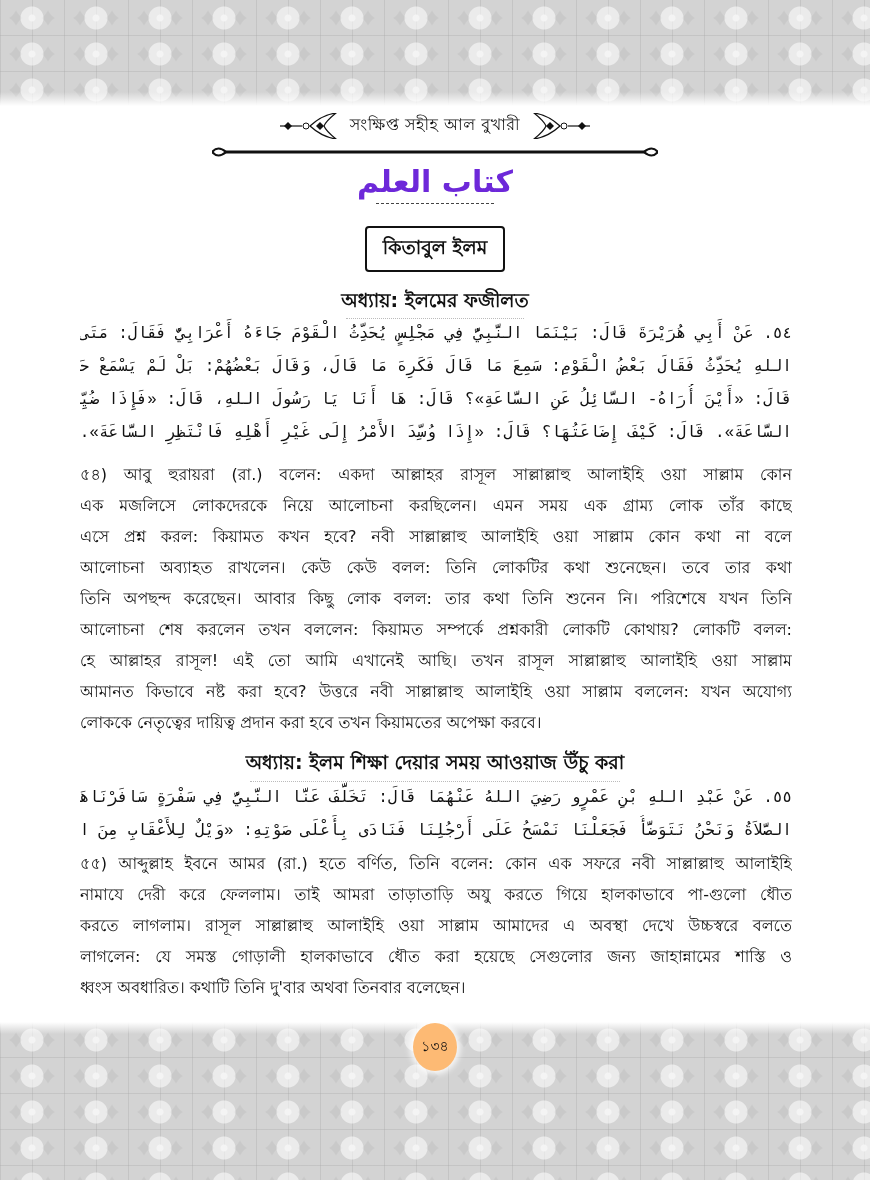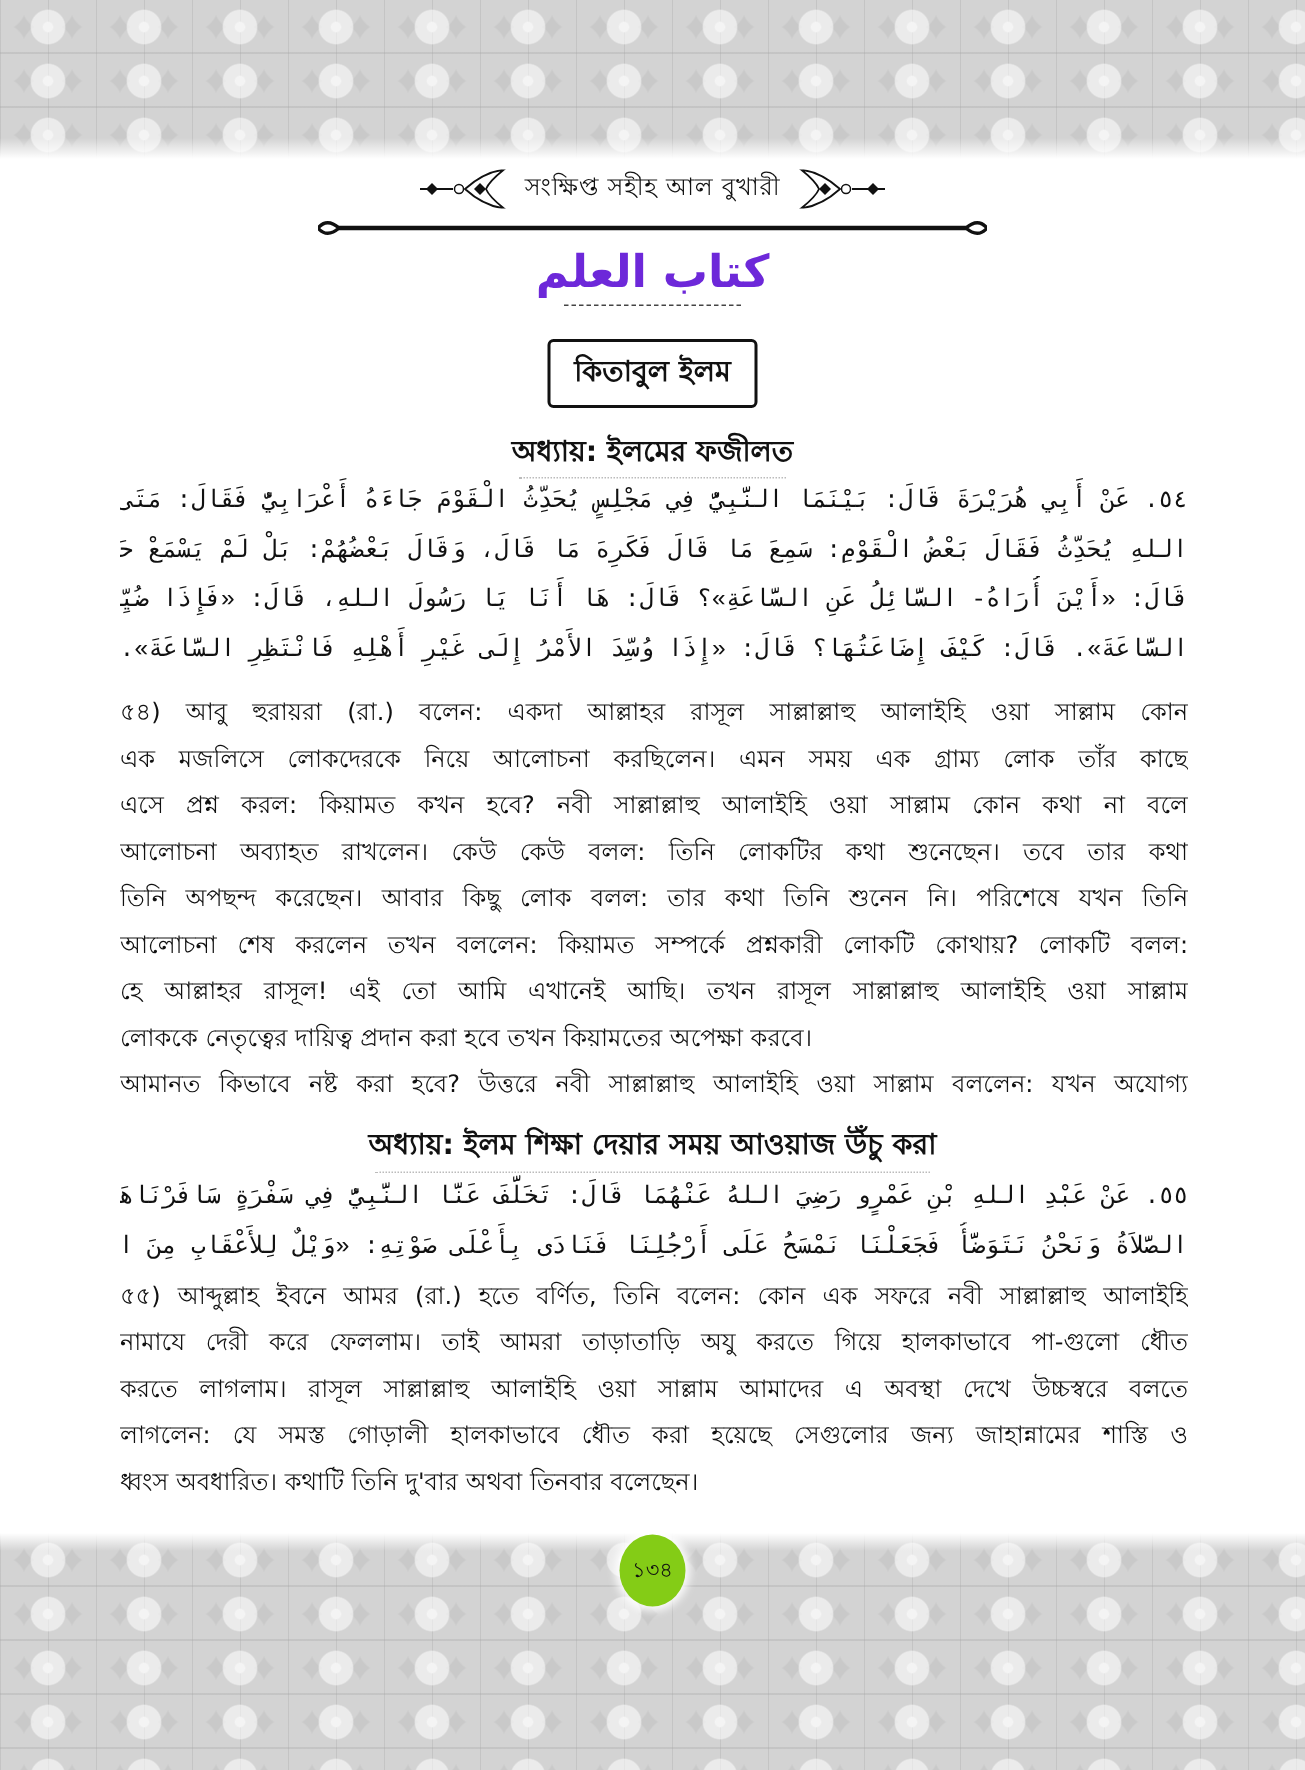--- a/index.html
+++ b/index.html
@@ -88,21 +88,21 @@
     .bn-block {
       position: absolute; left: 80px; width: 712px;
       font-family: "DejaVu Sans", sans-serif; font-size: 16px; line-height: 31px; color: #111;
     }
     .bn-line { display: block; white-space: nowrap; overflow: hidden; text-align: justify; text-align-last: justify; }
     .bn-line.last { text-align-last: left; }
 
     
     .page-number {
       position: absolute; top: 1023px; left: 413px; width: 44px; height: 48px;
-      background: #84cc16; border-radius: 50%;
+      background: #fdba74; border-radius: 50%;
       display: flex; align-items: center; justify-content: center;
       font-family: Liberation Serif, serif; font-size: 14px; color: #111;
       box-shadow: 0 0 6px 3px rgba(255,255,255,0.9);
     }
   </style>
 </head>
 <body>
 
 <div class="page">
 
@@ -156,22 +156,22 @@
   </div>
 
   <div class="bn-block" style="top:459px;">
     <span class="bn-line">৫৪) আবু হুরায়রা (রা.) বলেন: একদা আল্লাহর রাসূল সাল্লাল্লাহু আলাইহি ওয়া সাল্লাম কোন</span>
     <span class="bn-line">এক মজলিসে লোকদেরকে নিয়ে আলোচনা করছিলেন। এমন সময় এক গ্রাম্য লোক তাঁর কাছে</span>
     <span class="bn-line">এসে প্রশ্ন করল: কিয়ামত কখন হবে? নবী সাল্লাল্লাহু আলাইহি ওয়া সাল্লাম কোন কথা না বলে</span>
     <span class="bn-line">আলোচনা অব্যাহত রাখলেন। কেউ কেউ বলল: তিনি লোকটির কথা শুনেছেন। তবে তার কথা</span>
     <span class="bn-line">তিনি অপছন্দ করেছেন। আবার কিছু লোক বলল: তার কথা তিনি শুনেন নি। পরিশেষে যখন তিনি</span>
     <span class="bn-line">আলোচনা শেষ করলেন তখন বললেন: কিয়ামত সম্পর্কে প্রশ্নকারী লোকটি কোথায়? লোকটি বলল:</span>
     <span class="bn-line">হে আল্লাহর রাসূল! এই তো আমি এখানেই আছি। তখন রাসূল সাল্লাল্লাহু আলাইহি ওয়া সাল্লাম</span>
+    <span class="bn-line">আমানত কিভাবে নষ্ট করা হবে? উত্তরে নবী সাল্লাল্লাহু আলাইহি ওয়া সাল্লাম বললেন: যখন অযোগ্য</span>
     <span class="bn-line last">লোককে নেতৃত্বের দায়িত্ব প্রদান করা হবে তখন কিয়ামতের অপেক্ষা করবে।</span>
-    <span class="bn-line">আমানত কিভাবে নষ্ট করা হবে? উত্তরে নবী সাল্লাল্লাহু আলাইহি ওয়া সাল্লাম বললেন: যখন অযোগ্য</span>
   </div>
 
   <div class="section-heading" style="top:748px;">অধ্যায়: ইলম শিক্ষা দেয়ার সময় আওয়াজ উঁচু করা</div>
   <div class="section-underline" style="top:781px; left:250px; width:370px;"></div>
 
   <div class="arabic-block" style="top:782px;">
     <span class="arabic-line">٥٥. عَنْ عَبْدِ اللهِ بْنِ عَمْرٍو رَضِيَ اللهُ عَنْهُمَا قَالَ: تَخَلَّفَ عَنَّا النَّبِيُّ فِي سَفْرَةٍ سَافَرْنَاهَا فَأَدْرَكَنَا وَقَدْ أَرْهَقَتْنَا</span>
     <span class="arabic-line">الصَّلاَةُ وَنَحْنُ نَتَوَضَّأُ فَجَعَلْنَا نَمْسَحُ عَلَى أَرْجُلِنَا فَنَادَى بِأَعْلَى صَوْتِهِ: «وَيْلٌ لِلأَعْقَابِ مِنَ النَّارِ» مَرَّتَيْنِ أَوْ ثَلاثًا</span>
   </div>
 

